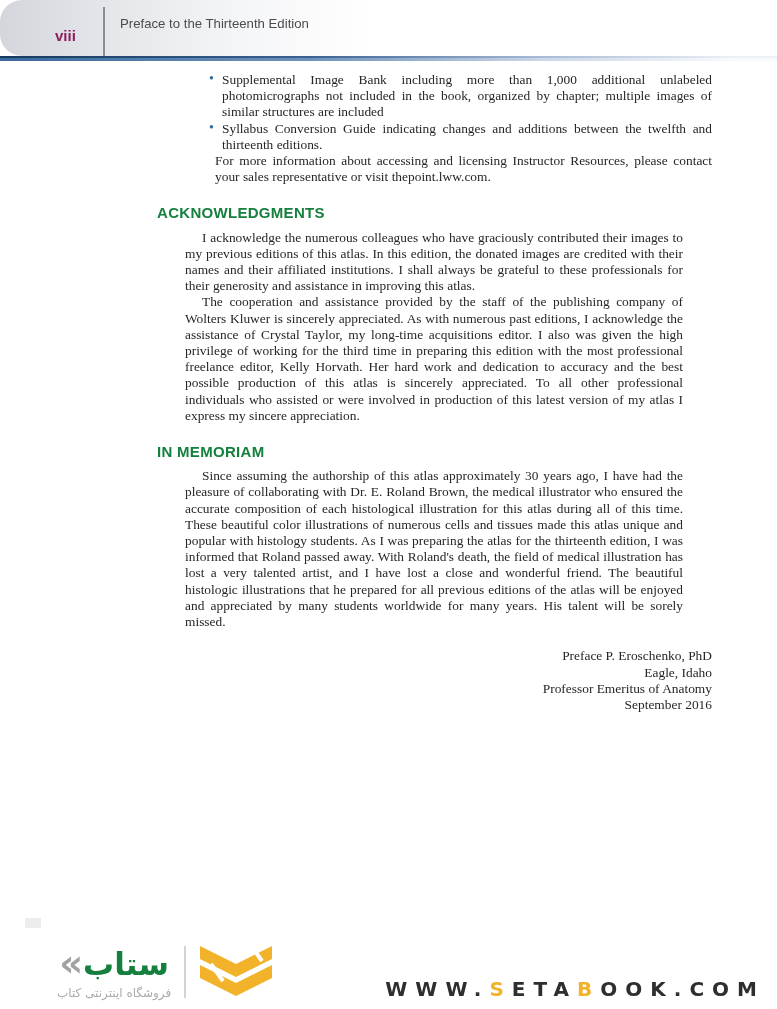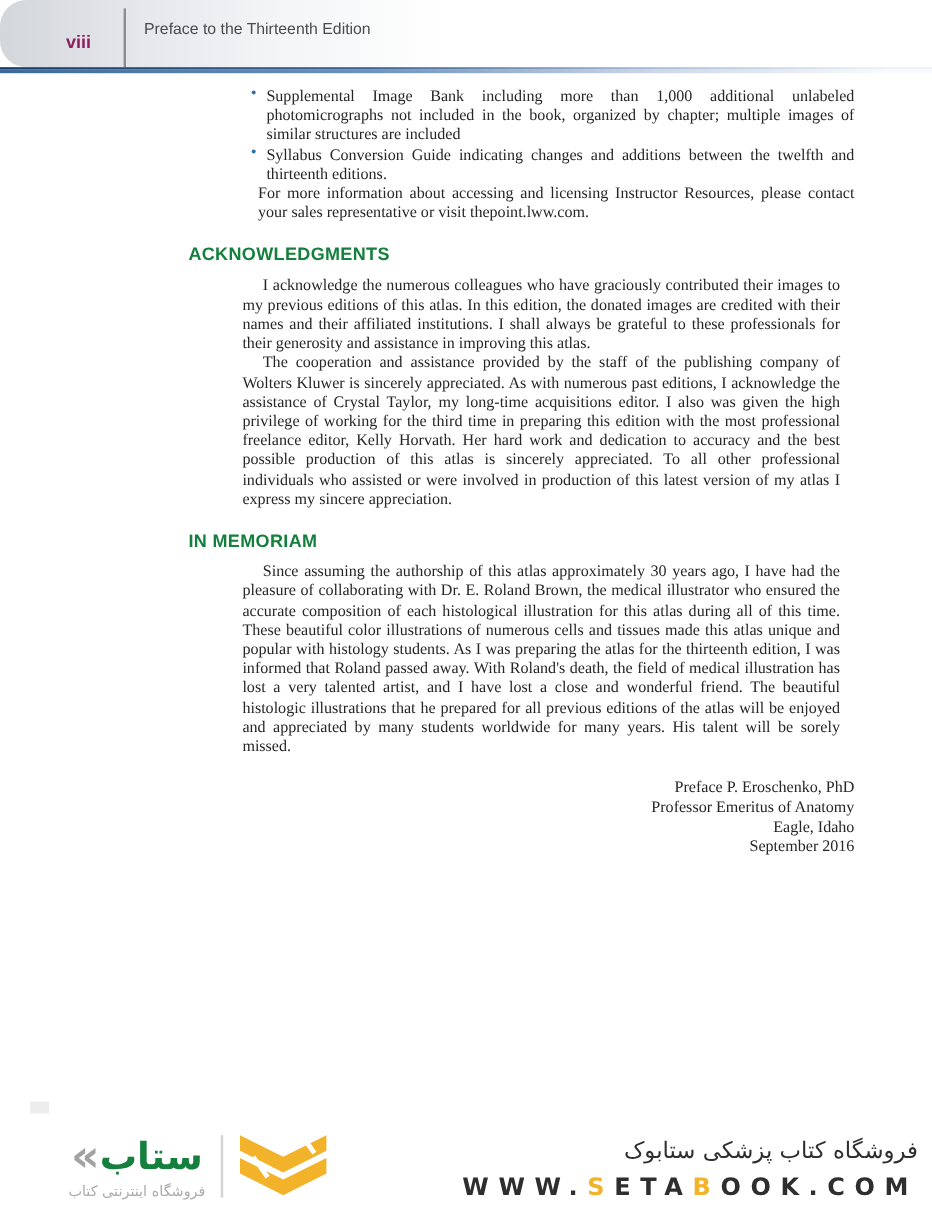--- a/index.html
+++ b/index.html
@@ -59,21 +59,21 @@
   }
   .intro-note {
     margin: 0 0 0 58px; width: 497px;
   }
   .section-heading {
     font-family: "Liberation Sans", sans-serif;
     font-weight: bold; font-size: 15px; letter-spacing: 0.3px;
     color: #15803d;
     margin: 20px 0 8px 0;
   }
-  .section-paragraphs { margin-left: 45px; width: 498px; }
+  .section-paragraphs { margin-left: 28px; width: 498px; }
   .section-paragraphs p { margin: 0; text-indent: 17px; }
 
   .signature-block {
     margin-top: 18px; width: 555px; text-align: right; line-height: 16.2px;
   }
 
   
   .scan-artifact {
     position: absolute; left: 25px; top: 918px; width: 16px; height: 10px;
     background: #ededed;
@@ -134,22 +134,22 @@
         <p>The cooperation and assistance provided by the staff of the publishing company of Wolters Kluwer is sincerely appreciated. As with numerous past editions, I acknowledge the assistance of Crystal Taylor, my long-time acquisitions editor. I also was given the high privilege of working for the third time in preparing this edition with the most professional freelance editor, Kelly Horvath. Her hard work and dedication to accuracy and the best possible production of this atlas is sincerely appreciated. To all other professional individuals who assisted or were involved in production of this latest version of my atlas I express my sincere appreciation.</p>
       </div>
 
     <div class="section-heading">IN MEMORIAM</div>
     <div class="section-paragraphs">
         <p>Since assuming the authorship of this atlas approximately 30 years ago, I have had the pleasure of collaborating with Dr. E. Roland Brown, the medical illustrator who ensured the accurate composition of each histological illustration for this atlas during all of this time. These beautiful color illustrations of numerous cells and tissues made this atlas unique and popular with histology students. As I was preparing the atlas for the thirteenth edition, I was informed that Roland passed away. With Roland's death, the field of medical illustration has lost a very talented artist, and I have lost a close and wonderful friend. The beautiful histologic illustrations that he prepared for all previous editions of the atlas will be enjoyed and appreciated by many students worldwide for many years. His talent will be sorely missed.</p>
       </div>
 
     <div class="signature-block">
         <div>Preface P. Eroschenko, PhD</div>
+        <div>Eagle, Idaho</div>
         <div>Professor Emeritus of Anatomy</div>
-        <div>Eagle, Idaho</div>
         <div>September 2016</div>
       </div>
   </div>
 
   <div class="scan-artifact"></div>
 
   <div class="footer-left">
     <div class="wordmark-col">
       <div class="wordmark-row">
         <span class="logo-chevron">«</span>
@@ -160,17 +160,16 @@
     <div class="logo-divider"></div>
     <svg class="emblem" width="74" height="62" viewBox="0 0 74 62" aria-hidden="true">
       <polygon fill="#F2B32B" points="1,5 37,23 73,5 73,18 37,36 1,18"></polygon>
       <polygon fill="#F2B32B" points="1,24 37,42 73,24 73,37 37,55 1,37"></polygon>
       <line x1="51" y1="3" x2="63" y2="20" stroke="#ffffff" stroke-width="4"></line>
       <line x1="12" y1="23" x2="24" y2="40" stroke="#ffffff" stroke-width="4"></line>
     </svg>
   </div>
 
   <div class="footer-right">
-    <div class="store-title">فروشگاه کتاب پزشکی ستابوک</div>
     <div class="website-url"><span>WWW.</span><span class="accent">S</span><span>ETA</span><span class="accent">B</span><span>OOK.COM</span></div>
   </div>
 
 </div>
 
 </body></html>

